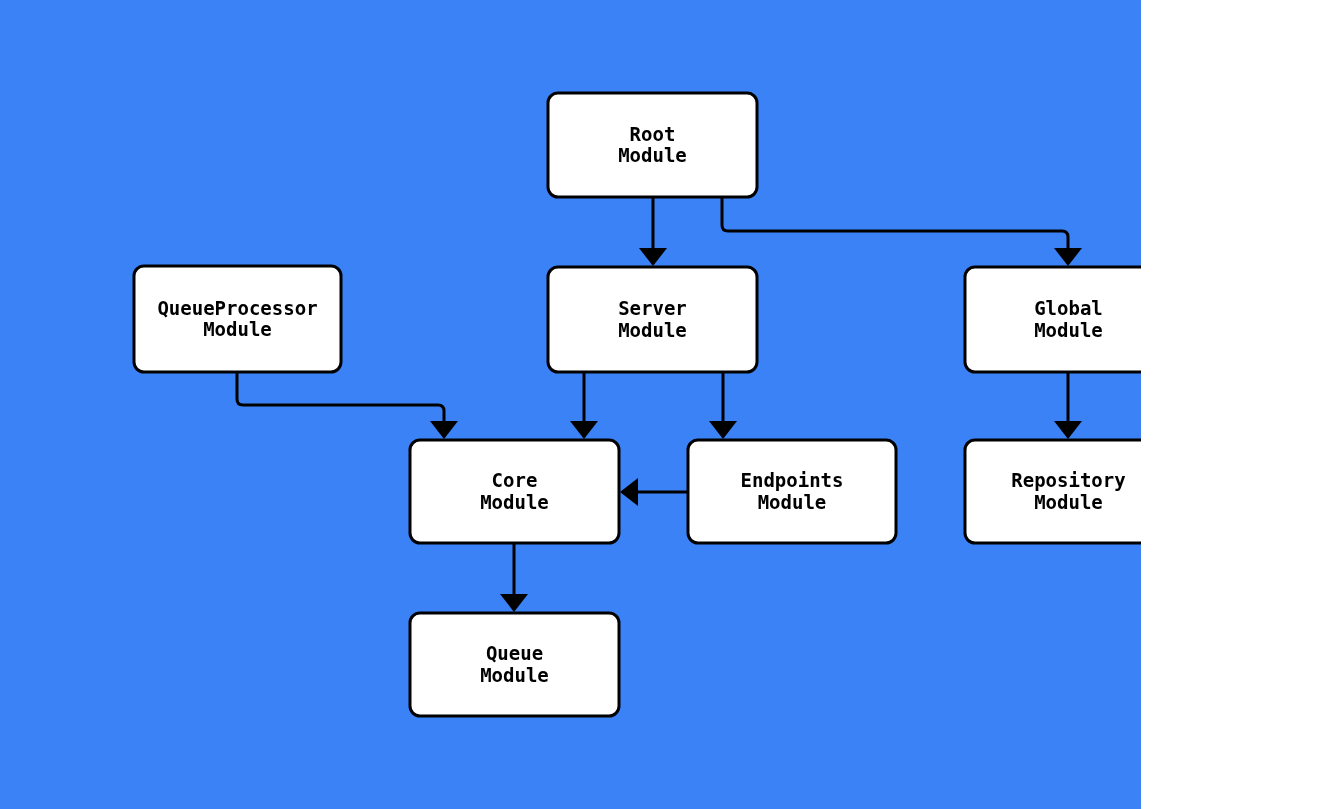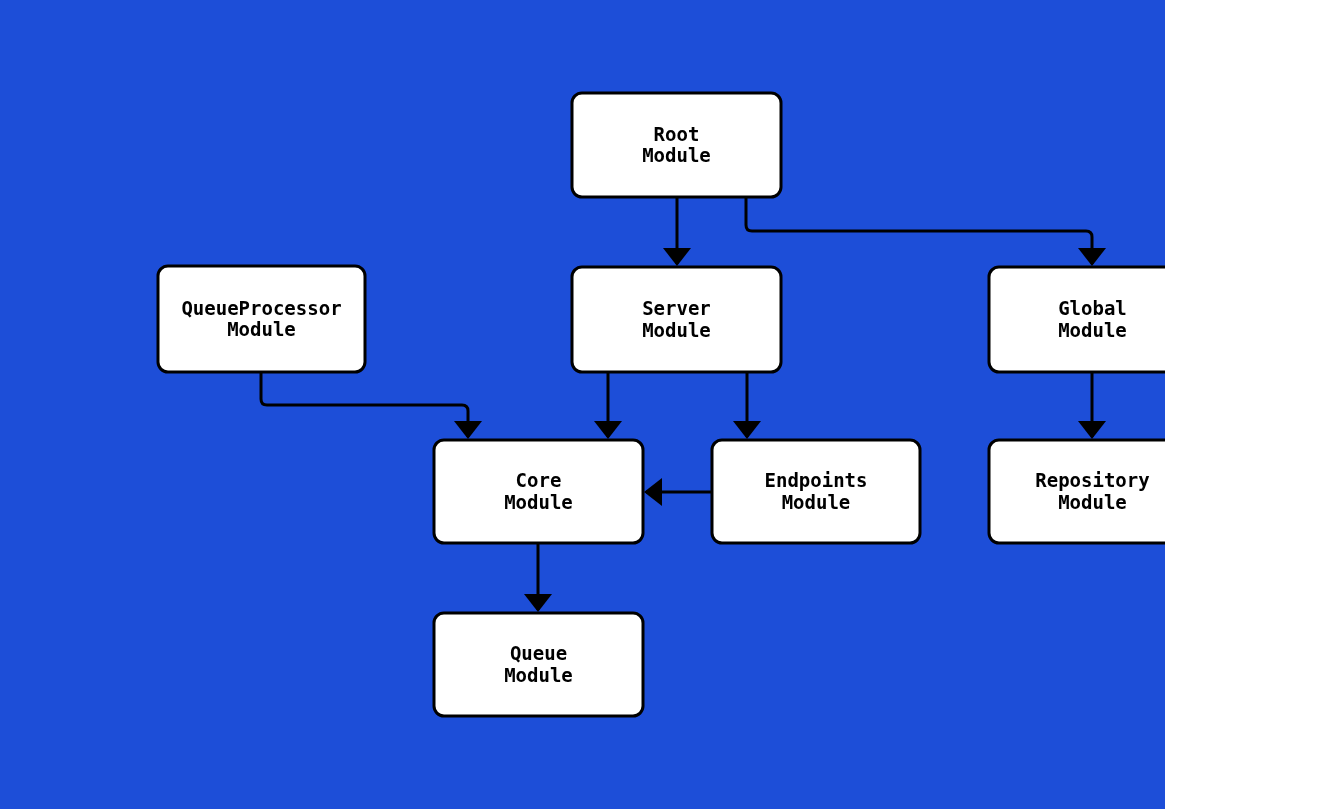--- a/index.html
+++ b/index.html
@@ -4,23 +4,22 @@
 <style>
   html, body {
     margin: 0;
     padding: 0;
     background: #ffffff;
   }
   .canvas-wrap {
     width: 1141px;
     height: 809px;
     position: relative;
-    background: #1d4ed8;
+    background: #3b82f6;
     overflow: hidden;
-    padding-left: 24px;
   }
   svg {
     display: block;
   }
   .edge {
     fill: none;
     stroke: var(--line-color, #000000);
     stroke-width: 3;
   }
   .node-rect {

